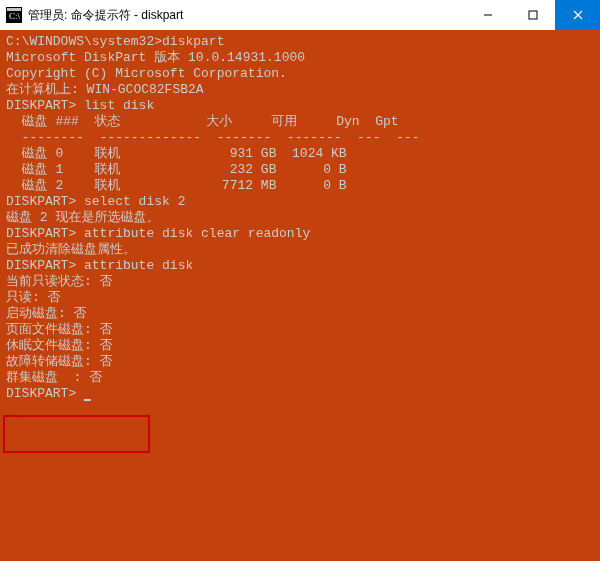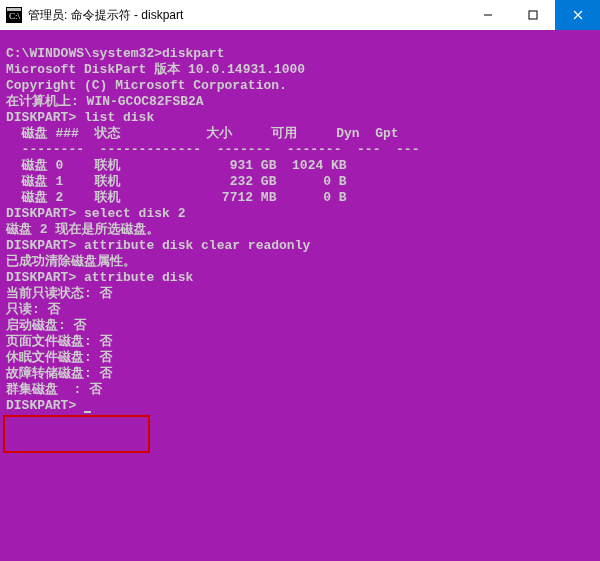--- a/index.html
+++ b/index.html
@@ -56,27 +56,26 @@
   .win-btn.min, .win-btn.max { background:#fff; color:#000; }
   .win-btn.close { background:#0078d7; color:#fff; }
   .win-btn svg { display:block; }
   
   .console {
     position: absolute;
     top: 30px;
     left: 0;
     right: 0;
     bottom: 0;
-    background: #a21caf;
+    background: #c2410c;
     color: #ccc;
-    padding: 16px 6px;
+    padding: 4px 6px;
     box-sizing: border-box;
     white-space: pre;
     line-height: 16px;
-    font-weight: bold;
   }
   .console .line { white-space: pre; }
   .caret-underscore {
     display:inline-block;
     width:7px;
     border-bottom:2px solid #ccc;
     height:12px;
     vertical-align: text-bottom;
   }
   

